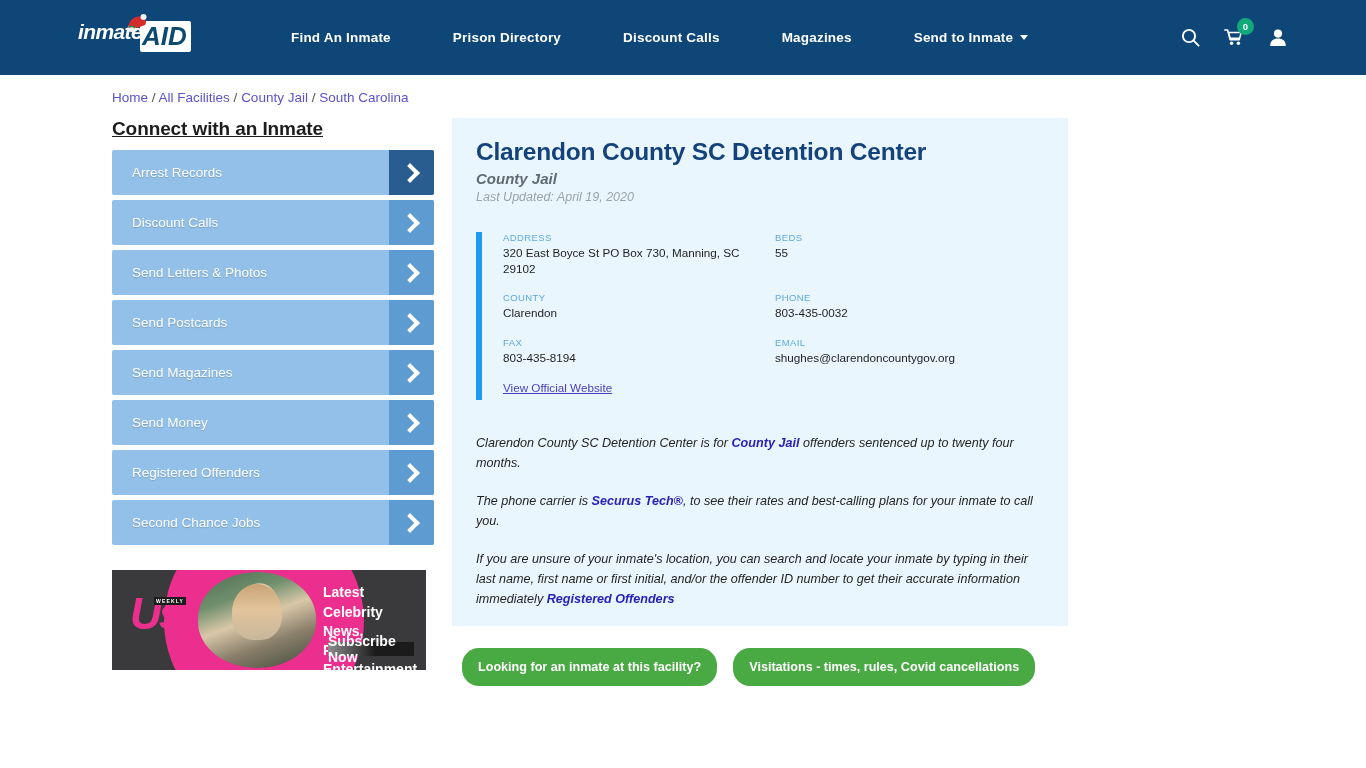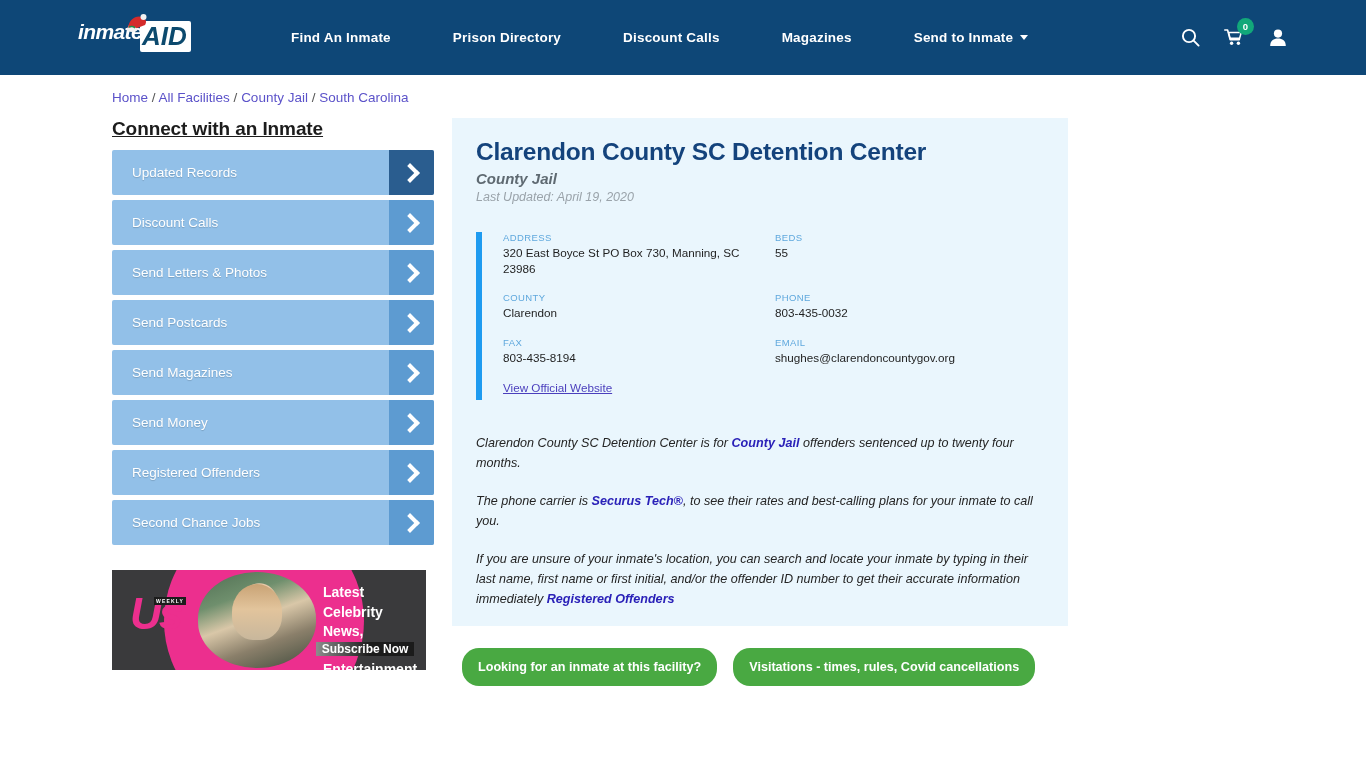--- a/index.html
+++ b/index.html
@@ -232,24 +232,24 @@
     width: 96px;
     color: #ffffff;
     font-size: 14px;
     font-weight: 700;
     line-height: 1.38;
     text-align: left;
   }
   .ad-cta {
     position: absolute;
     right: 12px; bottom: 14px;
-    width: 98px; height: 14px;
+    width: 86px; height: 14px;
     background: linear-gradient(90deg,#8d8d8d 0%, #1b1b1b 55%);
     color: #ffffff;
-    font-size: 12px;
+    font-size: 14px;
     font-weight: 700;
     display: flex; align-items: center; justify-content: center; margin-left: 26px;
   }
 
   
   .main-col { flex: 1; padding-left: 18px; }
   .facility-panel {
     width: 616px;
     background: #eaf6fd;
     padding: 20px 22px 16px 24px;
@@ -408,21 +408,21 @@
     <span class="sep">/</span>
     <a href="#">South Carolina</a>
   </div>
 
   <div class="content-wrap">
 
     <aside class="sidebar">
       <h2 class="sidebar-title">Connect with an Inmate</h2>
 
       <div class="side-item active">
-        <span class="side-item-label">Updated Records</span>
+        <span class="side-item-label">Arrest Records</span>
         <span class="side-arrow">
             <span class="chev"></span>
           </span>
       </div>
       <div class="side-item">
         <span class="side-item-label">Discount Calls</span>
         <span class="side-arrow">
             <span class="chev"></span>
           </span>
       </div>
@@ -478,21 +478,21 @@
       <section class="facility-panel">
         <h1 class="facility-name">Clarendon County SC Detention Center</h1>
         <div class="facility-type">County Jail</div>
         <div class="facility-updated">Last Updated: April 19, 2020</div>
 
         <div class="info-block">
           <span class="info-bar"></span>
           <div class="info-grid">
             <div>
               <div class="info-label">ADDRESS</div>
-              <div class="info-value">320 East Boyce St PO Box 730, Manning, SC 23986</div>
+              <div class="info-value">320 East Boyce St PO Box 730, Manning, SC 29102</div>
             </div>
             <div>
               <div class="info-label">BEDS</div>
               <div class="info-value">55</div>
             </div>
             <div>
               <div class="info-label">COUNTY</div>
               <div class="info-value">Clarendon</div>
             </div>
             <div>

